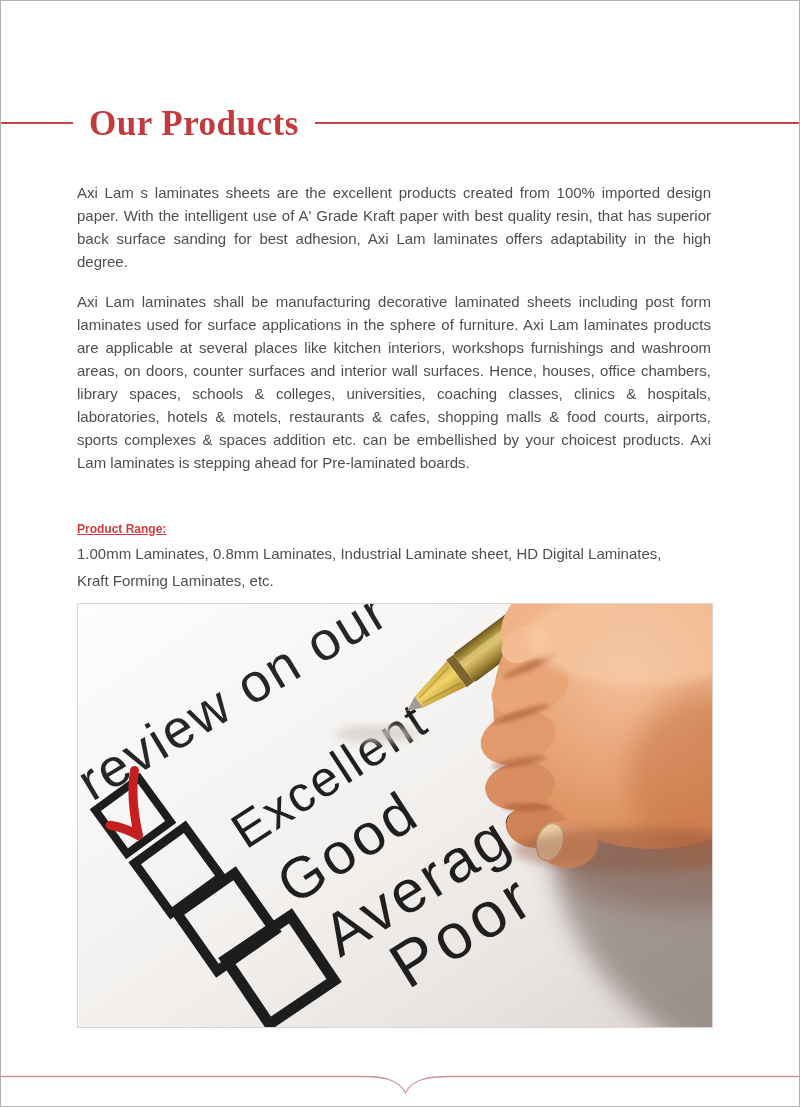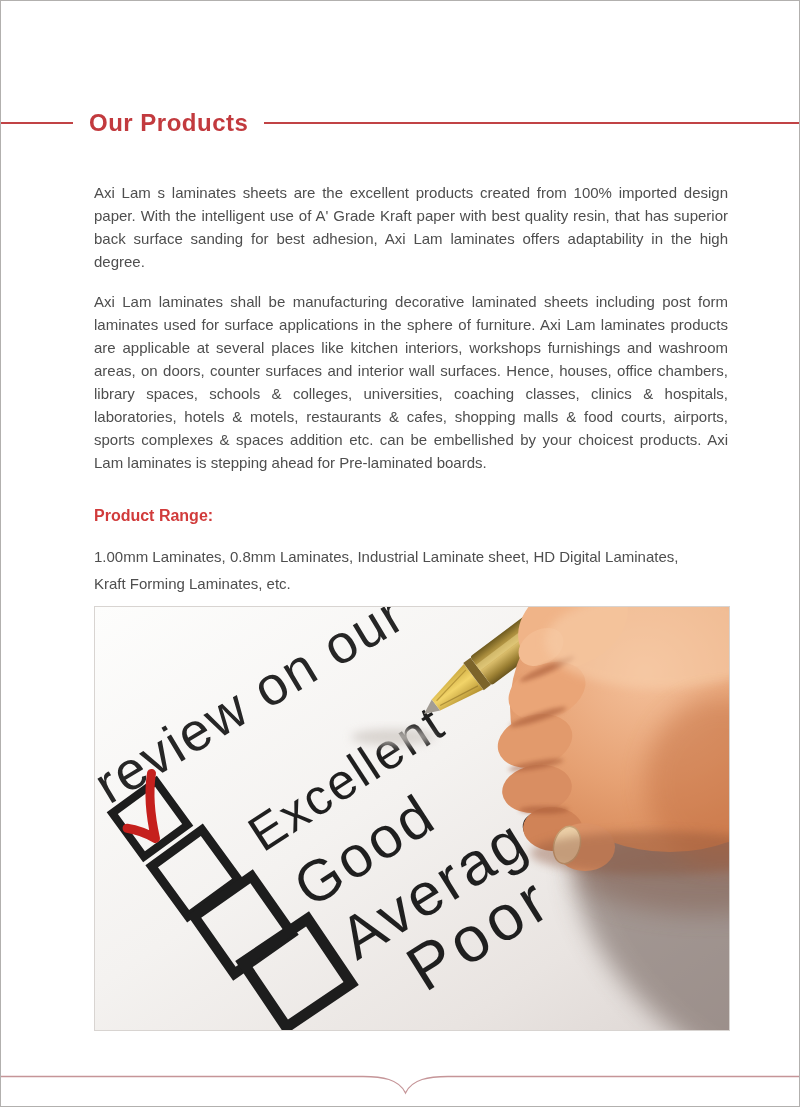--- a/index.html
+++ b/index.html
@@ -13,41 +13,42 @@
     font-family:"Liberation Sans",sans-serif;
   }
   .heading-row{
     position:absolute;top:100px;left:0;width:800px;height:44px;
     display:flex;align-items:center;
   }
   .rule{height:2px;background:var(--heading-rule,#c14345);}
   .rule-left{width:72px;flex:0 0 72px;}
   .rule-right{flex:1;}
   .page-title{
-    font-family:Liberation Sans, sans-serif;
-    font-size:24px;line-height:1;
+    font-family:Liberation Serif, serif;
+    font-size:35px;line-height:1;
     color:var(--accent-red,#c23a3e);
     margin:0 16px;
     white-space:nowrap;
     letter-spacing:0.5px;
   }
   .content{
-    position:absolute;top:180px;left:93px;width:634px;
+    position:absolute;top:180px;left:76px;width:634px;
     color:var(--body-text,#4e4e4e);
     font-size:15px;line-height:23px;
   }
   .para{ text-align:justify; margin:0 0 17px 0;}
   .para:last-of-type{margin-bottom:16px;}
   .pr-label{
-    margin-top:32px;
-    font-size:16px;font-weight:bold;
+    margin-top:45px;
+    font-size:12px;font-weight:bold;
     color:var(--product-range-red,#d13b3b);
     line-height:20px;
+    text-decoration:underline;
   }
-  .pr-list{margin-top:17px;line-height:27px;}
+  .pr-list{margin-top:1px;line-height:27px;}
   .photo{
     margin-top:9px;
     width:634px;height:423px;
     border:1px solid #d8d4d1;
     box-sizing:content-box;
     line-height:0;
   }
   .footer-ornament{
     position:absolute;left:0;top:1064px;width:800px;height:36px;
   }

